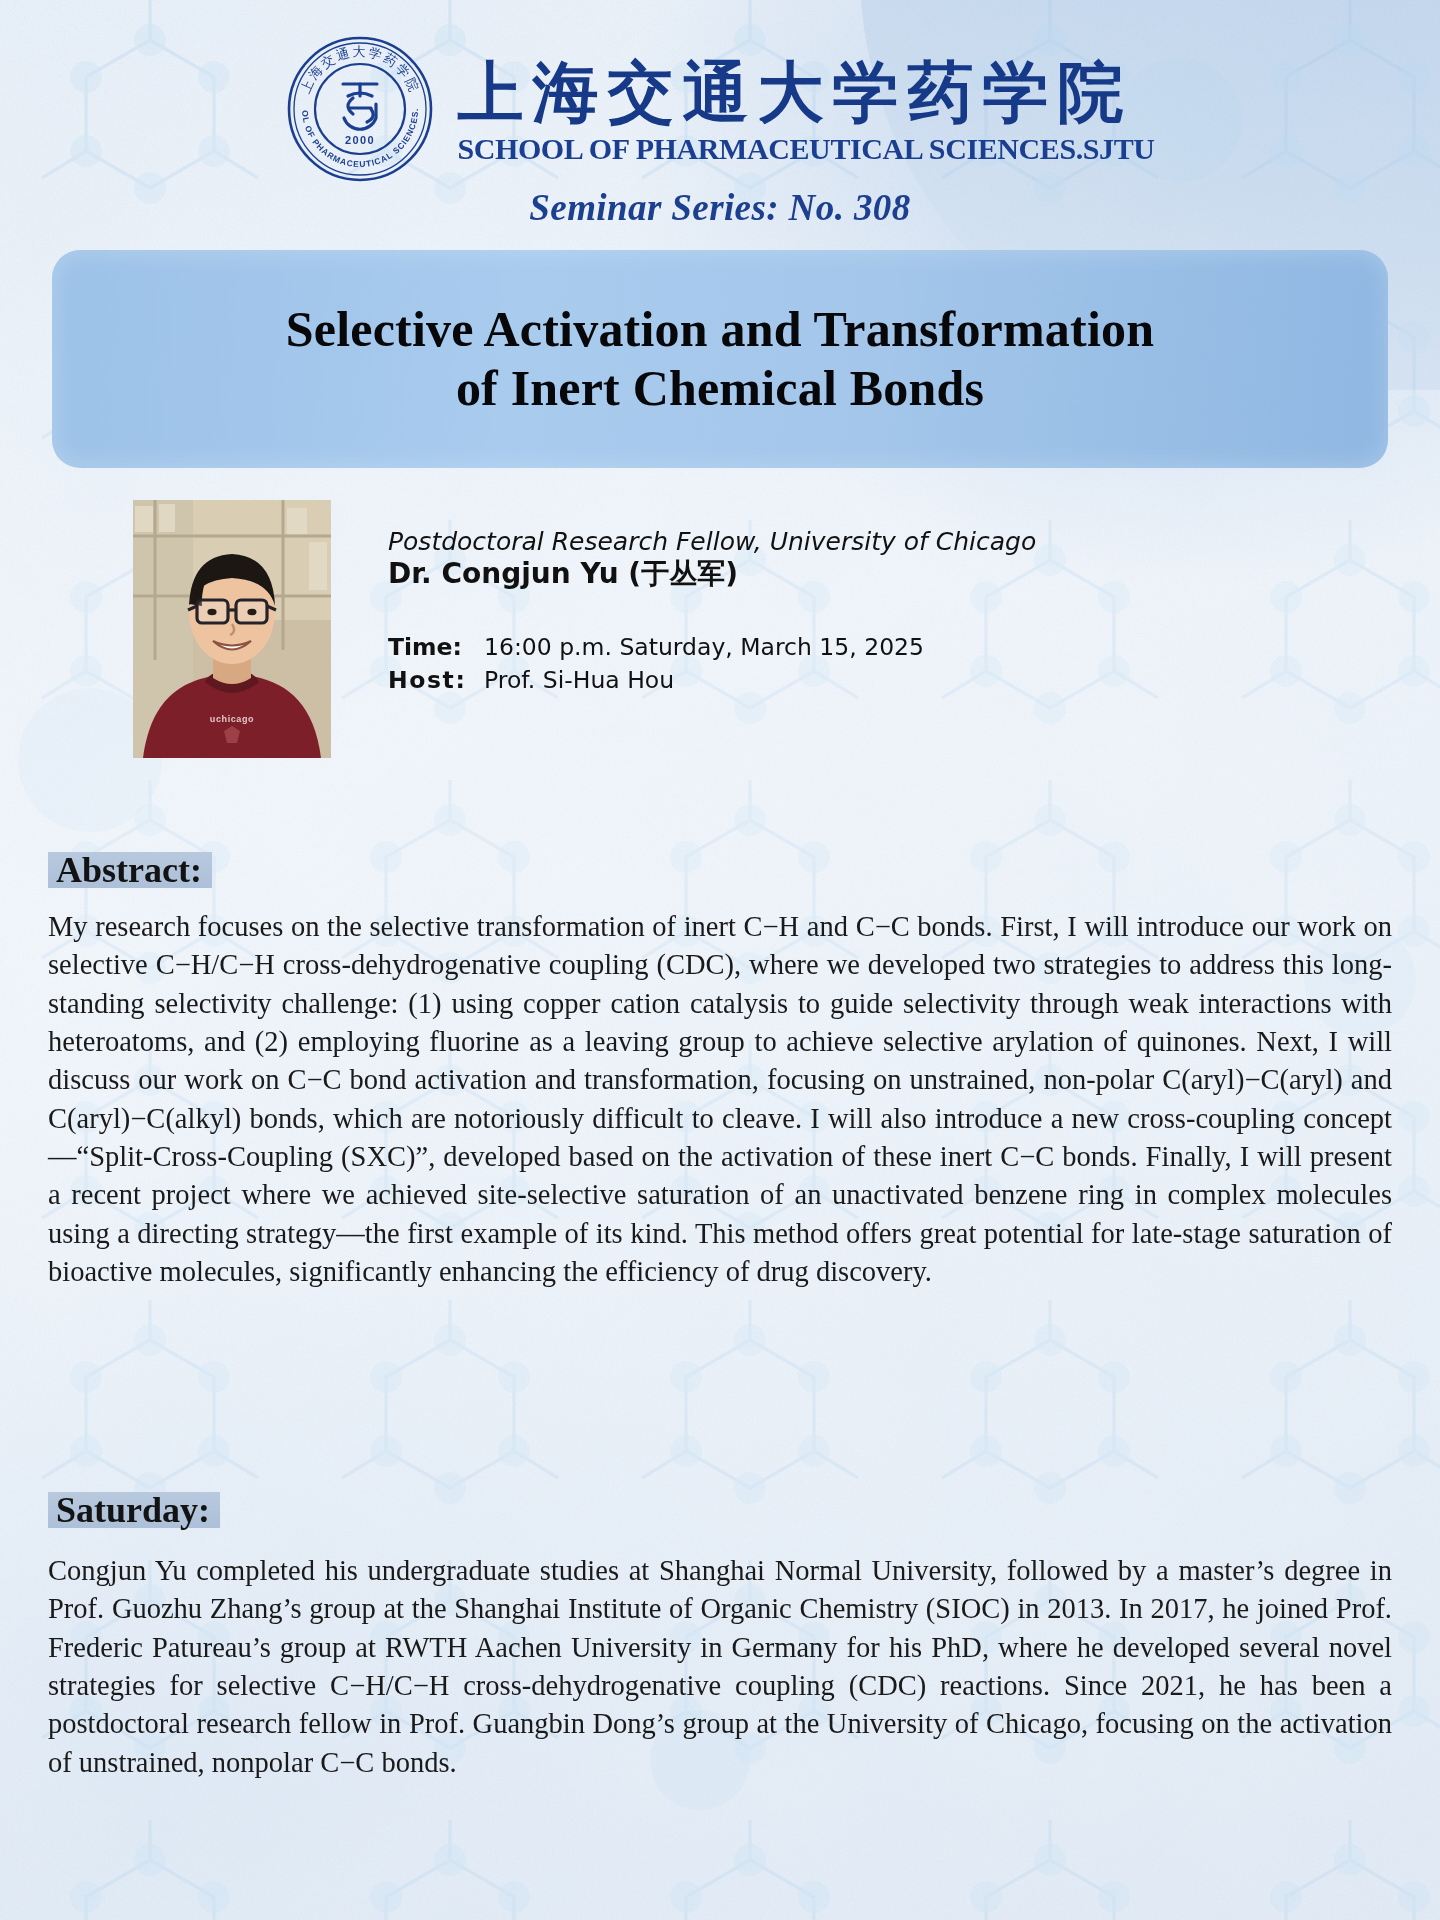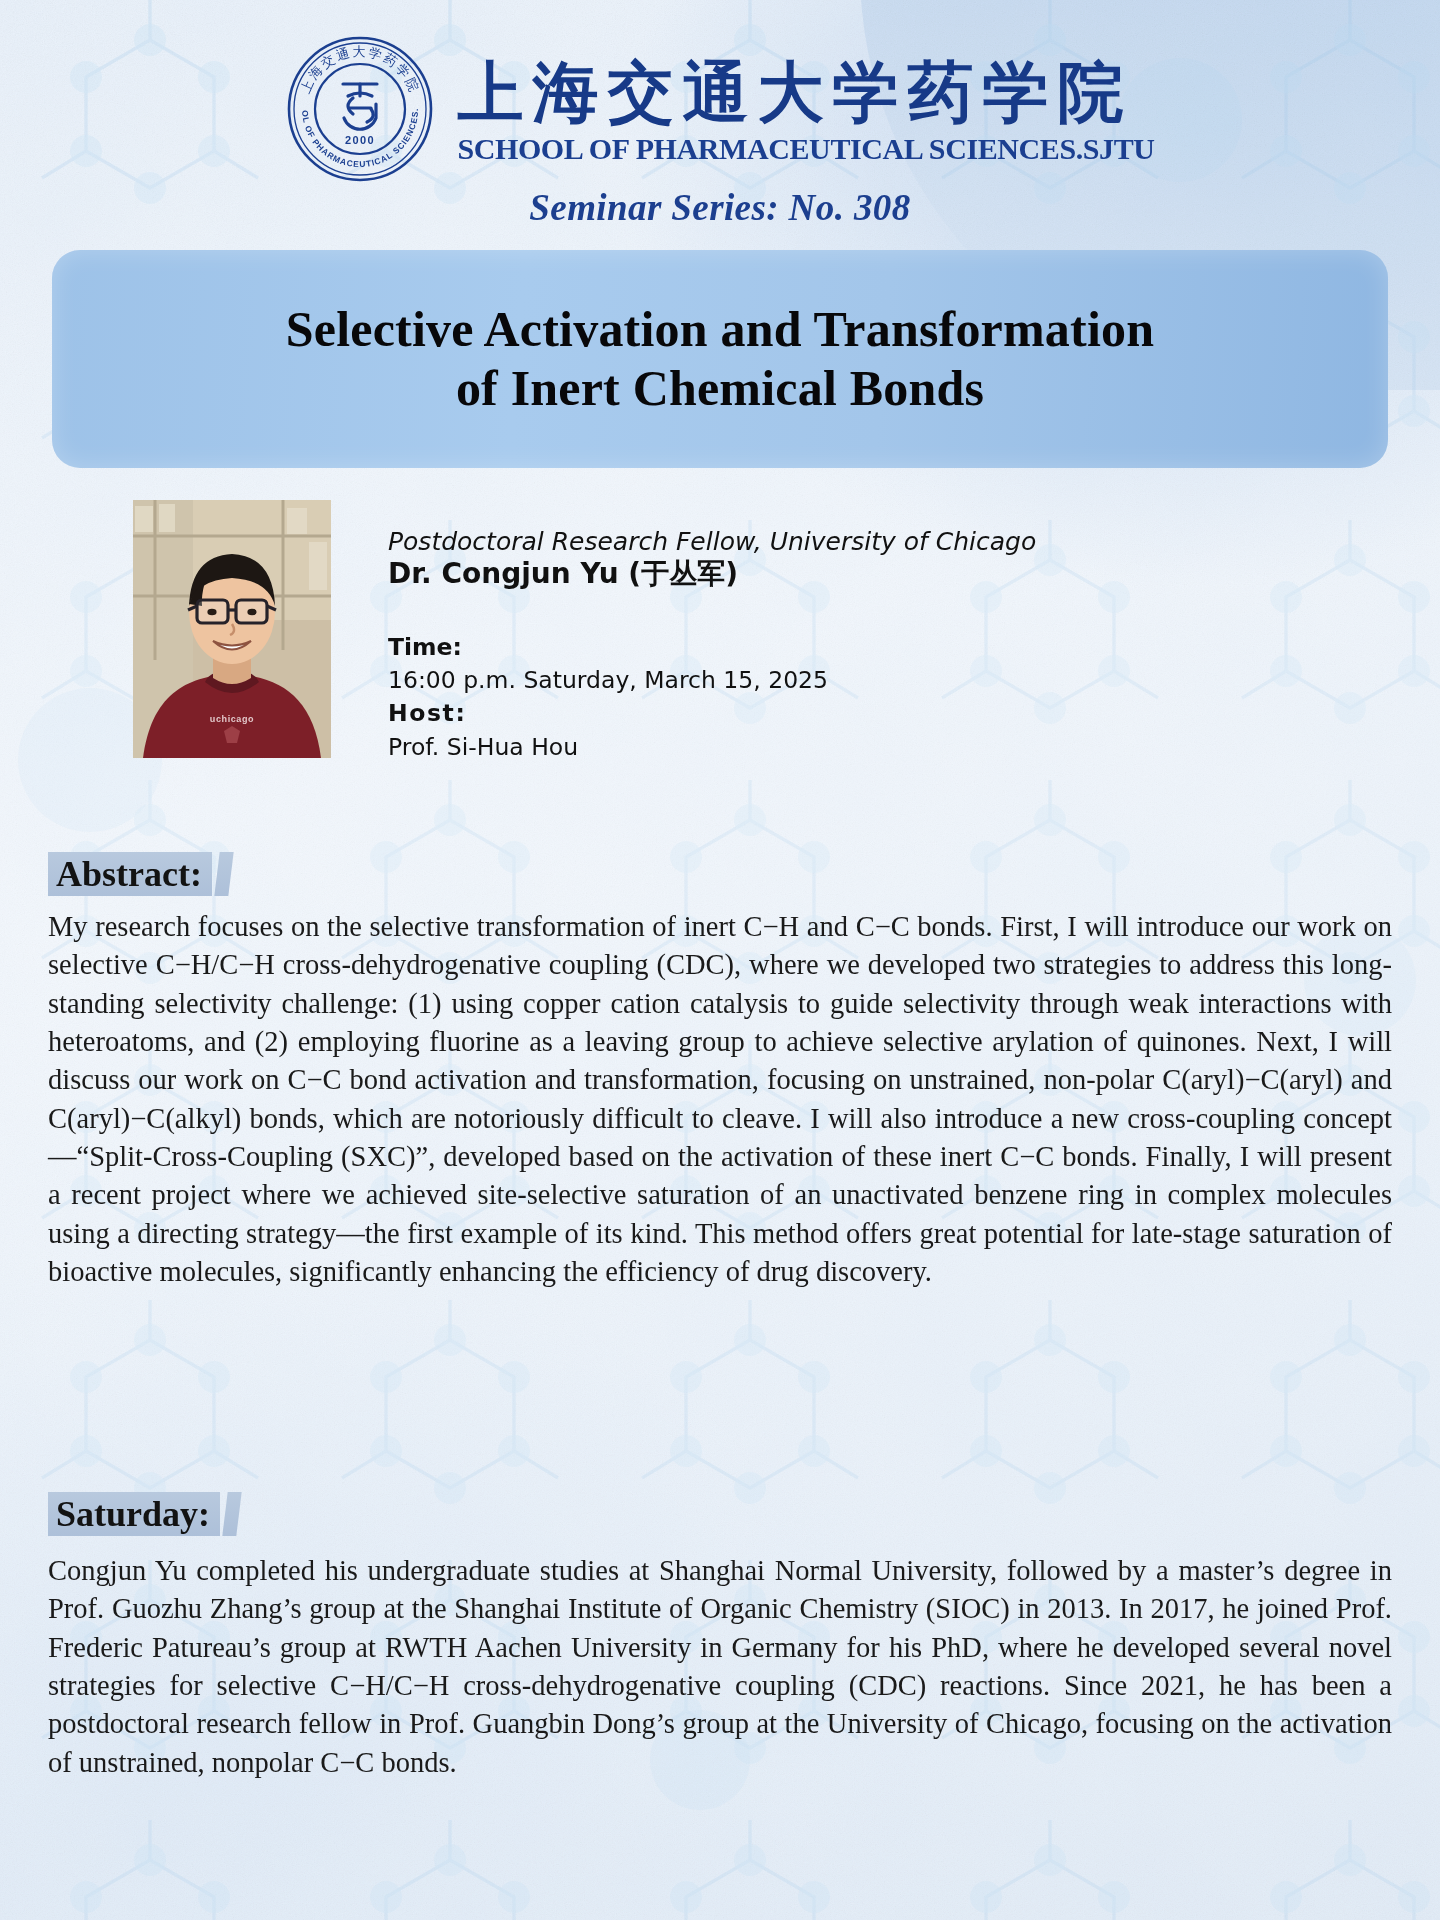--- a/index.html
+++ b/index.html
@@ -173,36 +173,37 @@
     margin-top: 11px;
     line-height: 1.2;
   }
   #logistics {
     margin-top: 40px;
     font-family: "DejaVu Sans", "Liberation Sans", sans-serif;
     font-size: 23.5px;
     color: #111;
     line-height: 1.42;
   }
-  .logi-row { display: flex; align-items: baseline; flex-direction: column; }
+  .logi-row { display: flex; align-items: baseline; }
   .logi-label {
     font-weight: bold;
     min-width: 96px;
     flex: 0 0 auto;
   }
   .logi-label.spaced { letter-spacing: 1.6px; }
   .logi-value { flex: 1 1 auto; }
 
   
   .section-head {
     position: absolute;
     left: 48px;
     display: flex;
     align-items: stretch;
     height: 44px;
+    flex-direction: column;
   }
   .section-head .band {
     background: linear-gradient(180deg, #b8c9de 0%, #adc0d9 100%);
     display: flex;
     align-items: center;
     padding: 0 10px 0 8px;
   }
   .section-head .band-tick {
     width: 14px;
     margin-left: 5px;

